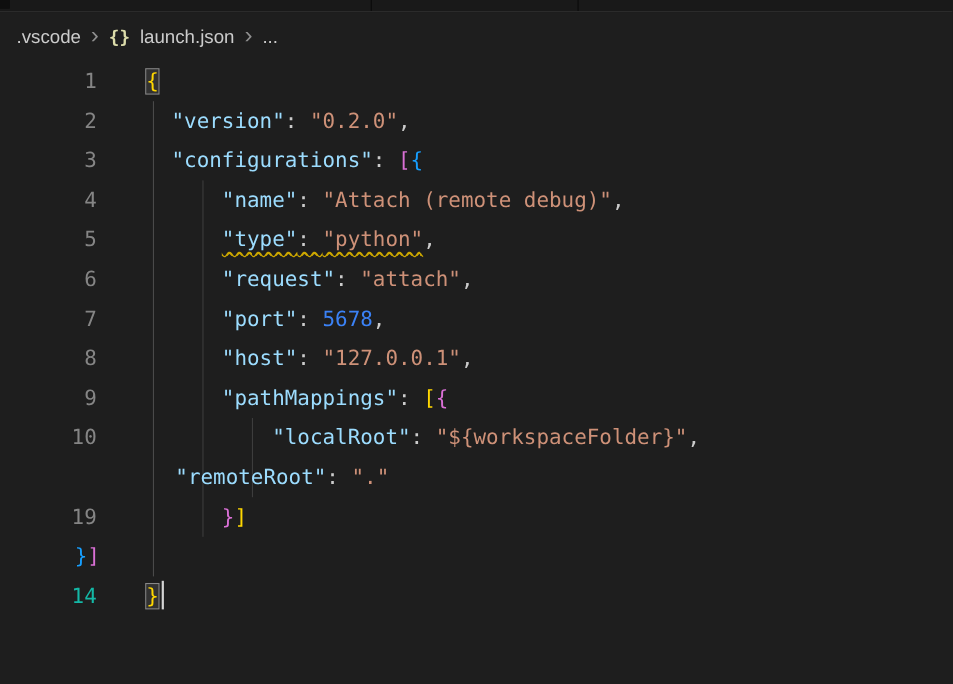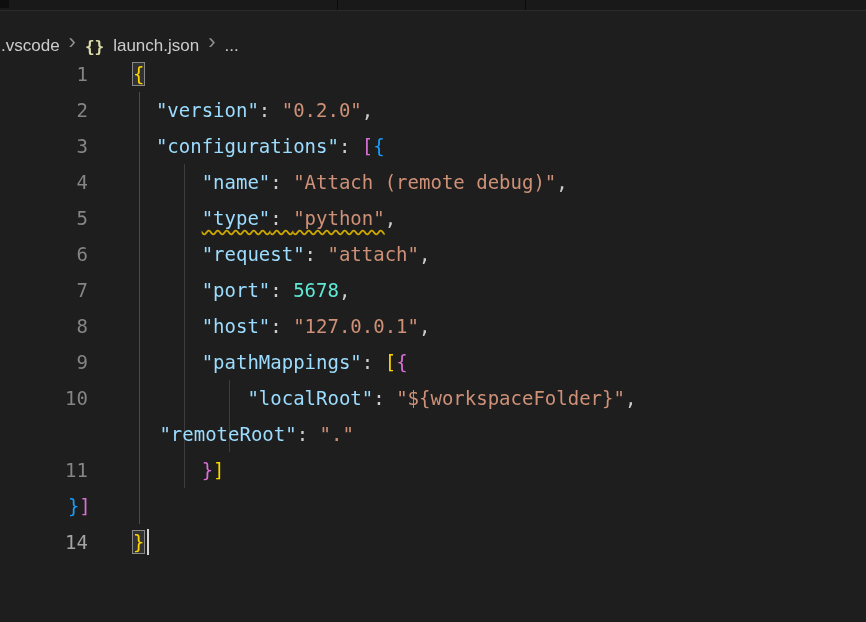--- a/index.html
+++ b/index.html
@@ -26,22 +26,22 @@
   .top-strip .seg {
     position: absolute; top: 0; width: 1px; height: 10px; background: #0a0a0a;
   }
   .seg.s1 { left: 337px; }
   .seg.s2 { left: 525px; }
 
   
   .breadcrumb {
     height: 45px;
     display: flex;
-    align-items: flex-end;
-    padding-left: 1px;
+    align-items: center;
+    padding-left: 15px;
     gap: 9px;
     font-family: "Liberation Sans", sans-serif;
     font-size: 17px;
     color: #cccccc;
   }
   .bc-item { color: #cccccc; cursor: pointer; }
   .bc-sep { color: #8f8f8f; font-size: 22px; line-height: 1; padding-bottom: 3px; }
   .bc-icon { color: #dcdcaa; font-family: "DejaVu Sans Mono", monospace; font-size: 16px; font-weight: bold; }
 
   
@@ -57,27 +57,27 @@
 
   #code-lines { position: relative; z-index: 1; }
   .line { display: flex; height: 36px; line-height: 36px; }
   .gutter {
     width: 88px;
     flex: none;
     text-align: right;
     color: #858585;
     user-select: none;
   }
-  .gutter.active { color: #a3a3a3; }
+  .gutter.active { color: #14b8a6; }
   .code { padding-left: 45px; white-space: pre; color: #d4d4d4; }
 
   
   .tk-key { color: #9cdcfe; }
   .tk-str { color: #ce9178; }
-  .tk-num { color: #5eead4; }
+  .tk-num { color: #3b82f6; }
   .tk-pun { color: #cccccc; }
   .tk-b1 { color: #ffd700; }
   .tk-b2 { color: #da70d6; }
   .tk-b3 { color: #179fff; }
 
   .match {
     outline: 1px solid #888888;
     background: rgba(130, 130, 130, 0.20);
   }
 
@@ -161,21 +161,21 @@
           <div class="code">      <span class="tk-key">"pathMappings"</span><span class="tk-pun">: </span><span class="tk-b1">[</span><span class="tk-b2">{</span></div>
         </div>
         <div class="line">
           <div class="gutter">10</div>
           <div class="code">          <span class="tk-key">"localRoot"</span><span class="tk-pun">: </span><span class="tk-str">"${workspaceFolder}"</span><span class="tk-pun">,</span></div>
         </div>
         <div class="line">
           <div class="code">          <span class="tk-key">"remoteRoot"</span><span class="tk-pun">: </span><span class="tk-str">"."</span></div>
         </div>
         <div class="line">
-          <div class="gutter">11</div>
+          <div class="gutter">19</div>
           <div class="code">      <span class="tk-b2">}</span><span class="tk-b1">]</span></div>
         </div>
         <div class="line">
           <div class="code">  <span class="tk-b3">}</span><span class="tk-b2">]</span></div>
         </div>
         <div class="line">
           <div class="gutter active">14</div>
           <div class="code"><span class="tk-b1 match">}</span><span class="cursor"></span></div>
         </div>
       </div>

